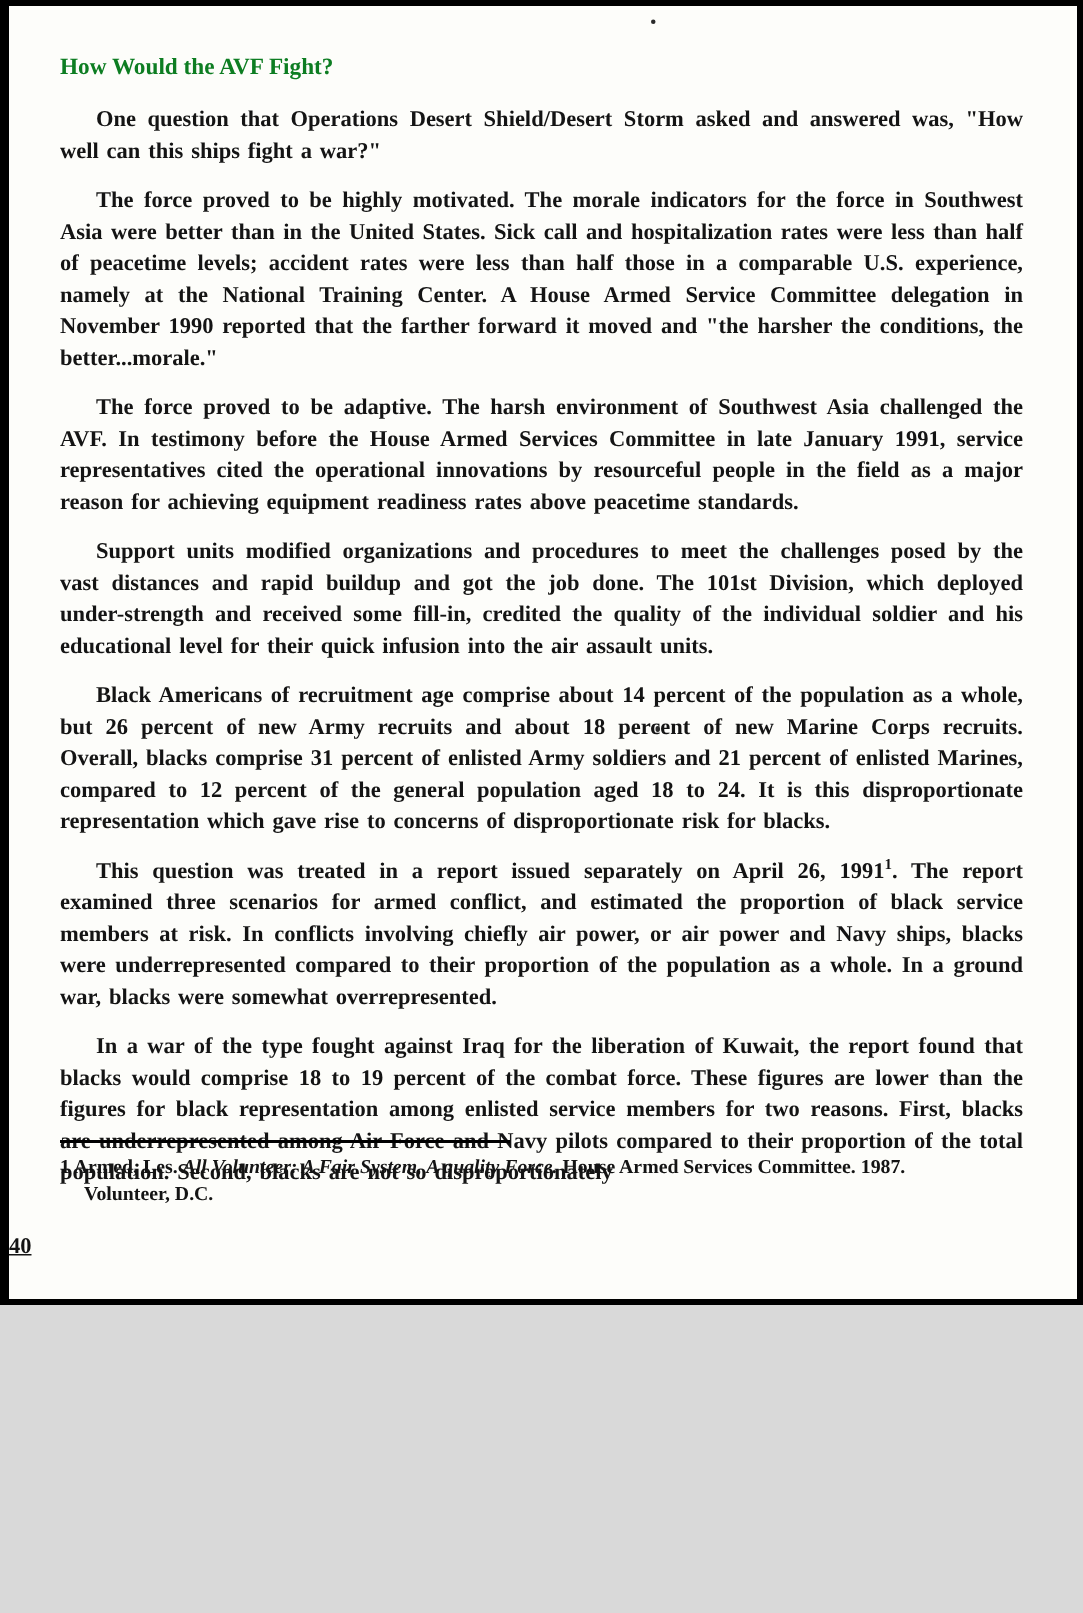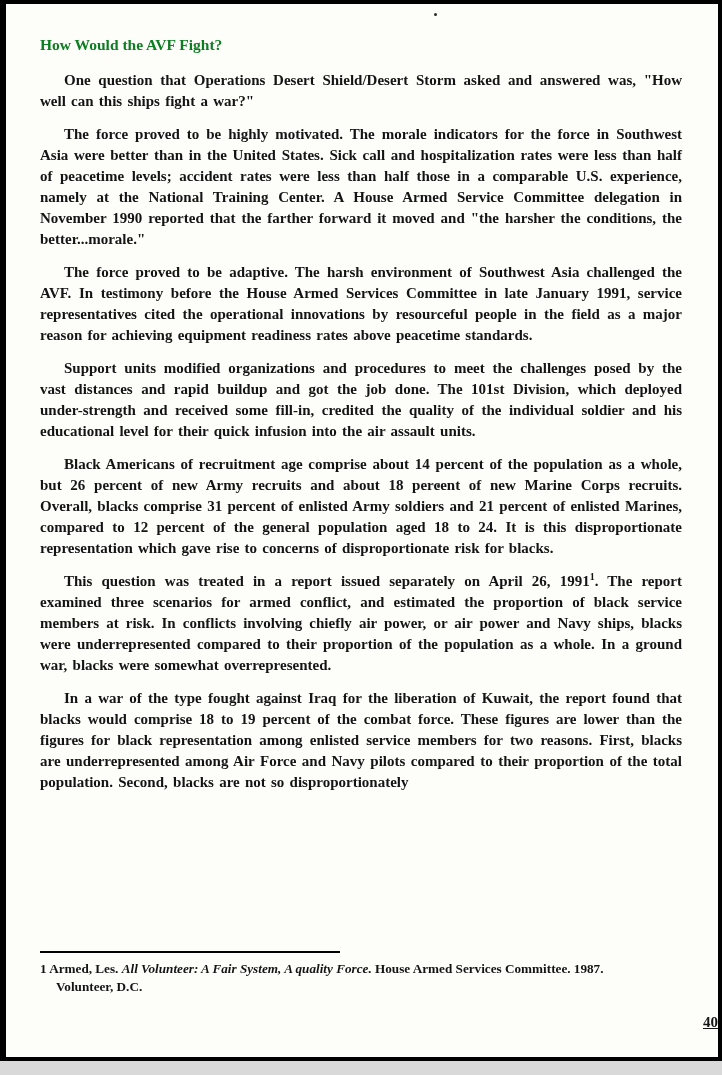--- a/index.html
+++ b/index.html
@@ -4,21 +4,21 @@
 <style>
   * { margin: 0; padding: 0; box-sizing: border-box; }
   html, body {
     width: 722px;
     font-family: "Liberation Serif", "DejaVu Serif", serif;
     background: #d9d9d9;
   }
   .page {
     position: relative;
     width: 722px;
-    height: 1061px;
+    height: 870px;
     background: var(--page_background, #fdfdfa);
     border: 4px solid var(--border_color, #000);
     border-left-width: 6px;
     color: var(--text_color, #141414);
     font-weight: bold;
     overflow: hidden;
   }
   .content {
     padding: 30px 36px 0 34px;
   }
@@ -63,21 +63,21 @@
     padding-left: 16px;
     text-indent: -16px;
     font-weight: bold;
   }
   .footnote i { font-style: italic; }
   .page-number {
     position: absolute;
     bottom: 26px;
     left: 0;
     width: 100%;
-    text-align: right;
+    text-align: left;
     font-size: 15px;
     font-weight: bold;
     text-decoration: underline;
   }
   .artifact {
     position: absolute;
     background: #2a2a2a;
     border-radius: 50%;
     width: 3px;
     height: 3px;

